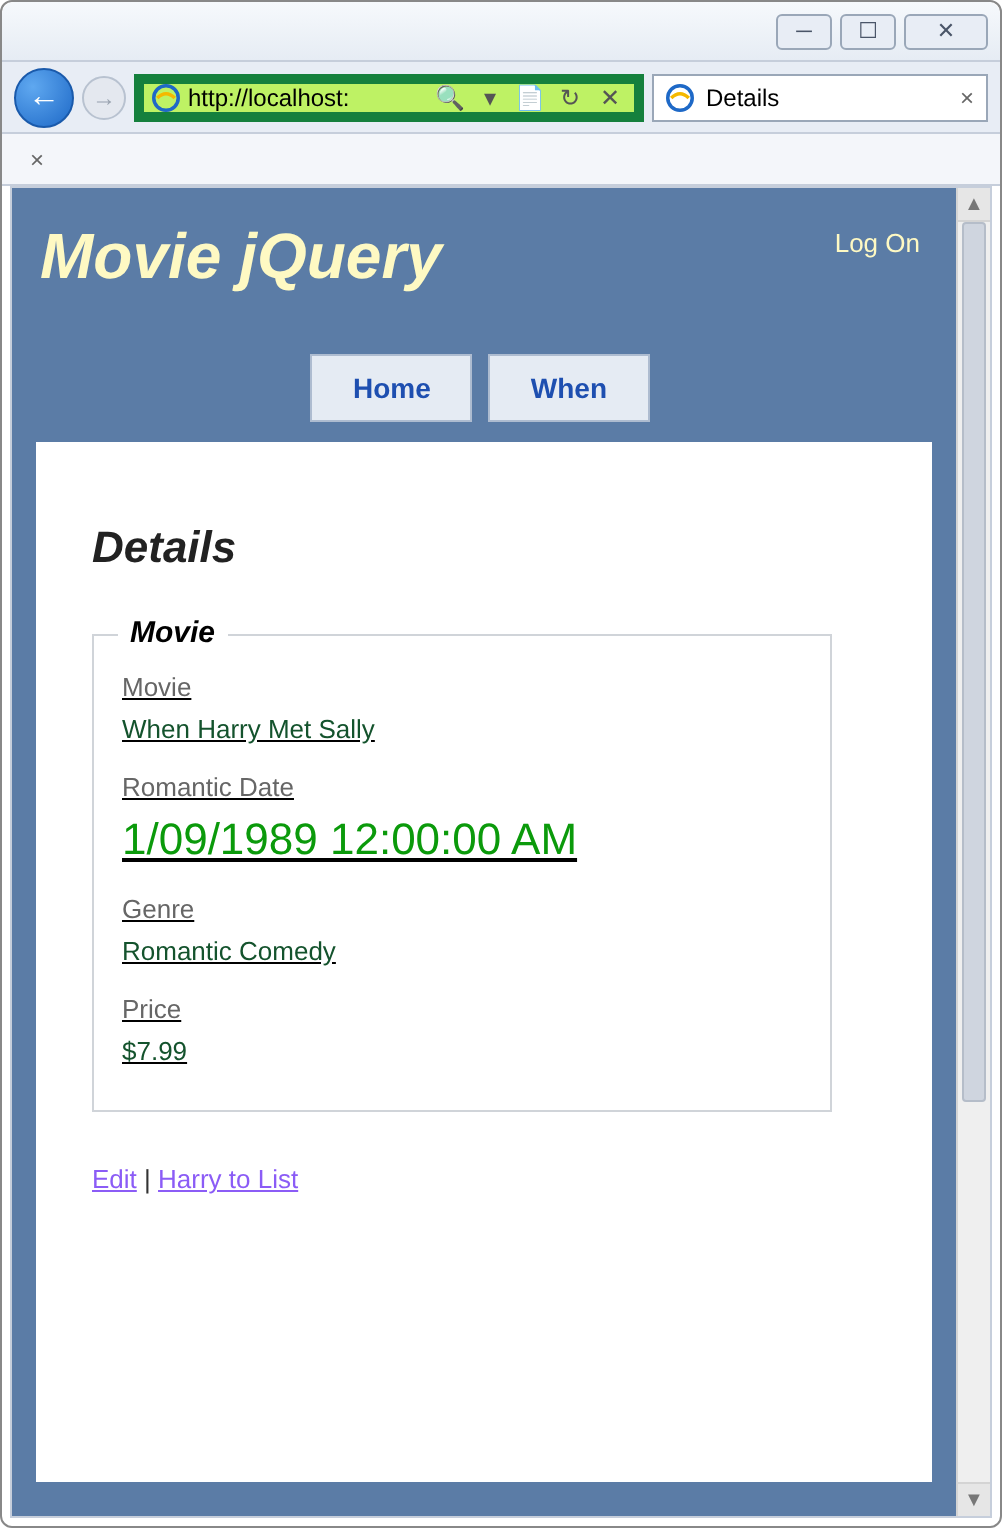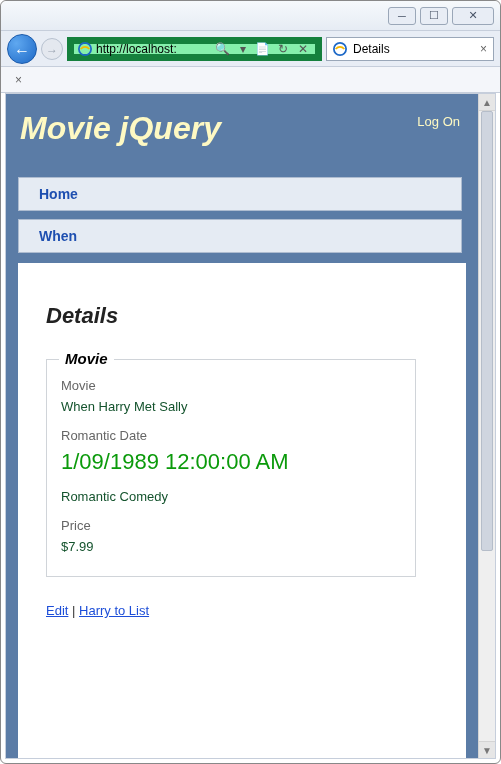--- a/index.html
+++ b/index.html
@@ -60,22 +60,22 @@
   width: 22px; height: 22px;
   background: #e4e8ef;
   border: 1px solid #b8c2d0;
   border-radius: 50%;
   display: flex; align-items: center; justify-content: center;
   color: #9aa3b0; font-size: 12px;
 }
 .addr-bar {
   flex: 1;
   height: 24px;
-  background: #86efac;
-  border: 7px solid #15803d;
+  background: #bef264;
+  border: 5px solid #15803d;
   display: flex;
   align-items: center;
   padding: 0 4px;
   font-size: 12px;
   gap: 4px;
 }
 .addr-text { flex: 1; white-space: nowrap; overflow: hidden; }
 .addr-tool {
   width: 16px; text-align: center; color: #555; font-size: 12px;
 }
@@ -147,21 +147,20 @@
   font-size: 32px;
   font-weight: bold;
   font-style: italic;
 }
 .logon { font-size: 13px; padding-top: 4px; }
 .nav-tabs {
   display: flex;
   justify-content: center;
   gap: 8px;
   margin: 22px 4px 10px 0;
-  flex-direction: column;
 }
 .nav-tab {
   background: #e5ebf3;
   border: 1px solid #aebcd0;
   color: #1e4fb0;
   font-weight: bold;
   font-size: 14px;
   padding: 8px 20px;
 }
 .content-panel {
@@ -175,20 +174,21 @@
   font-weight: bold;
   font-style: italic;
   color: #222;
   margin-bottom: 30px;
 }
 .fieldset {
   border: 1px solid #d0d4d9;
   padding: 18px 14px 18px 14px;
   margin-right: 22px;
   position: relative;
+  text-decoration: underline;
 }
 .legend {
   position: absolute;
   top: -10px; left: 12px;
   background: #fff;
   padding: 0 6px;
   font-family: "Trebuchet MS","Segoe UI",sans-serif;
   font-weight: bold;
   font-style: italic;
   font-size: 15px;
@@ -198,21 +198,21 @@
 .dl-value { color: #14532d; font-size: 13px; }
 .release-value {
   color: #0b9a0b;
   font-size: 22px;
   font-weight: normal;
 }
 .actions {
   margin-top: 26px;
   font-size: 13px;
 }
-.actions a { color: #1d4ed8; text-decoration: underline; }
+.actions a { color: #8b5cf6; text-decoration: underline; }
 .actions .sep { color: #333; }
 svg.e-logo { width: 14px; height: 14px; }
 </style>
 </head>
 <body>
 
 <div class="window-titlebar">
   <div class="win-btn">
       <span>─</span>
     </div>
@@ -280,20 +280,21 @@
           <div class="dl-label">Movie</div>
           <div class="dl-value">When Harry Met Sally</div>
         </div>
 
         <div class="dl-row">
           <div class="dl-label">Romantic Date</div>
           <div class="release-value">1/09/1989 12:00:00 AM</div>
         </div>
 
         <div class="dl-row">
+          <div class="dl-label">Genre</div>
           <div class="dl-value">Romantic Comedy</div>
         </div>
 
         <div class="dl-row" style="margin-bottom:4px">
           <div class="dl-label">Price</div>
           <div class="dl-value">$7.99</div>
         </div>
       </div>
 
       <div class="actions">

